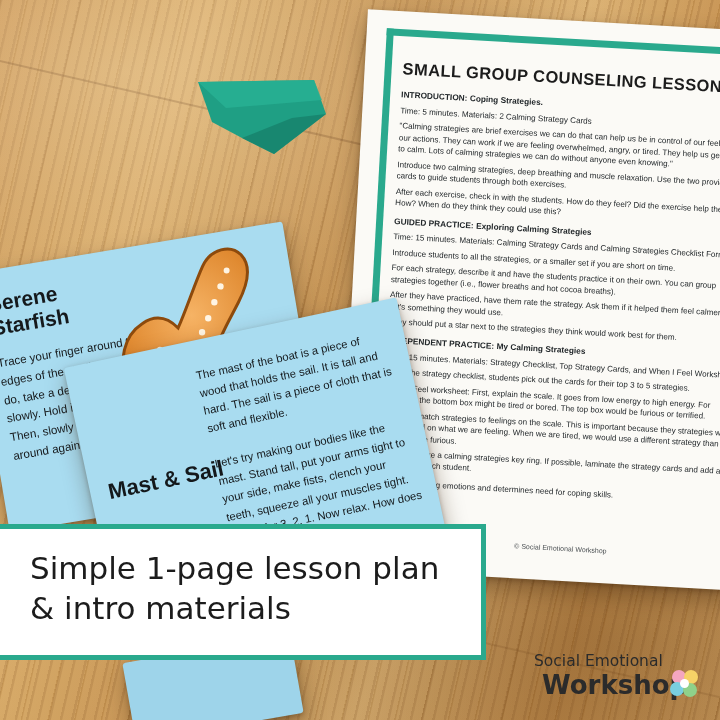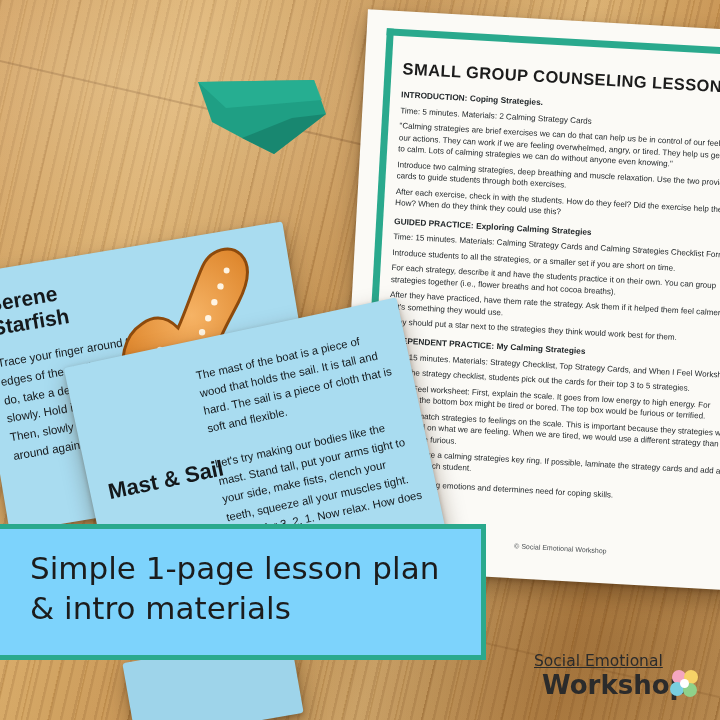--- a/index.html
+++ b/index.html
@@ -207,21 +207,21 @@
     height: 78px;
   }
 
   
   #caption-banner {
     position: absolute;
     left: 0;
     top: 524px;
     width: 486px;
     height: 136px;
-    background: #7dd3fc;
+    background: #ffffff;
     border-top: 5px solid #2aa98d;
     border-right: 5px solid #2aa98d;
     border-bottom: 5px solid #2aa98d;
     box-sizing: border-box;
   }
   #caption-text {
     position: absolute;
     left: 30px;
     top: 20px;
     width: 436px;
@@ -240,21 +240,20 @@
     width: 172px;
     height: 58px;
   }
   #logo .l1 {
     position: absolute;
     left: 0;
     top: 4px;
     font-size: 15.5px;
     color: #2b2b2b;
     font-family: "DejaVu Sans", sans-serif;
-    text-decoration: underline;
   }
   #logo .l2 {
     position: absolute;
     left: 8px;
     top: 22px;
     font-size: 26px;
     font-weight: bold;
     color: #2b2b2b;
     font-family: "DejaVu Sans", sans-serif;
   }

